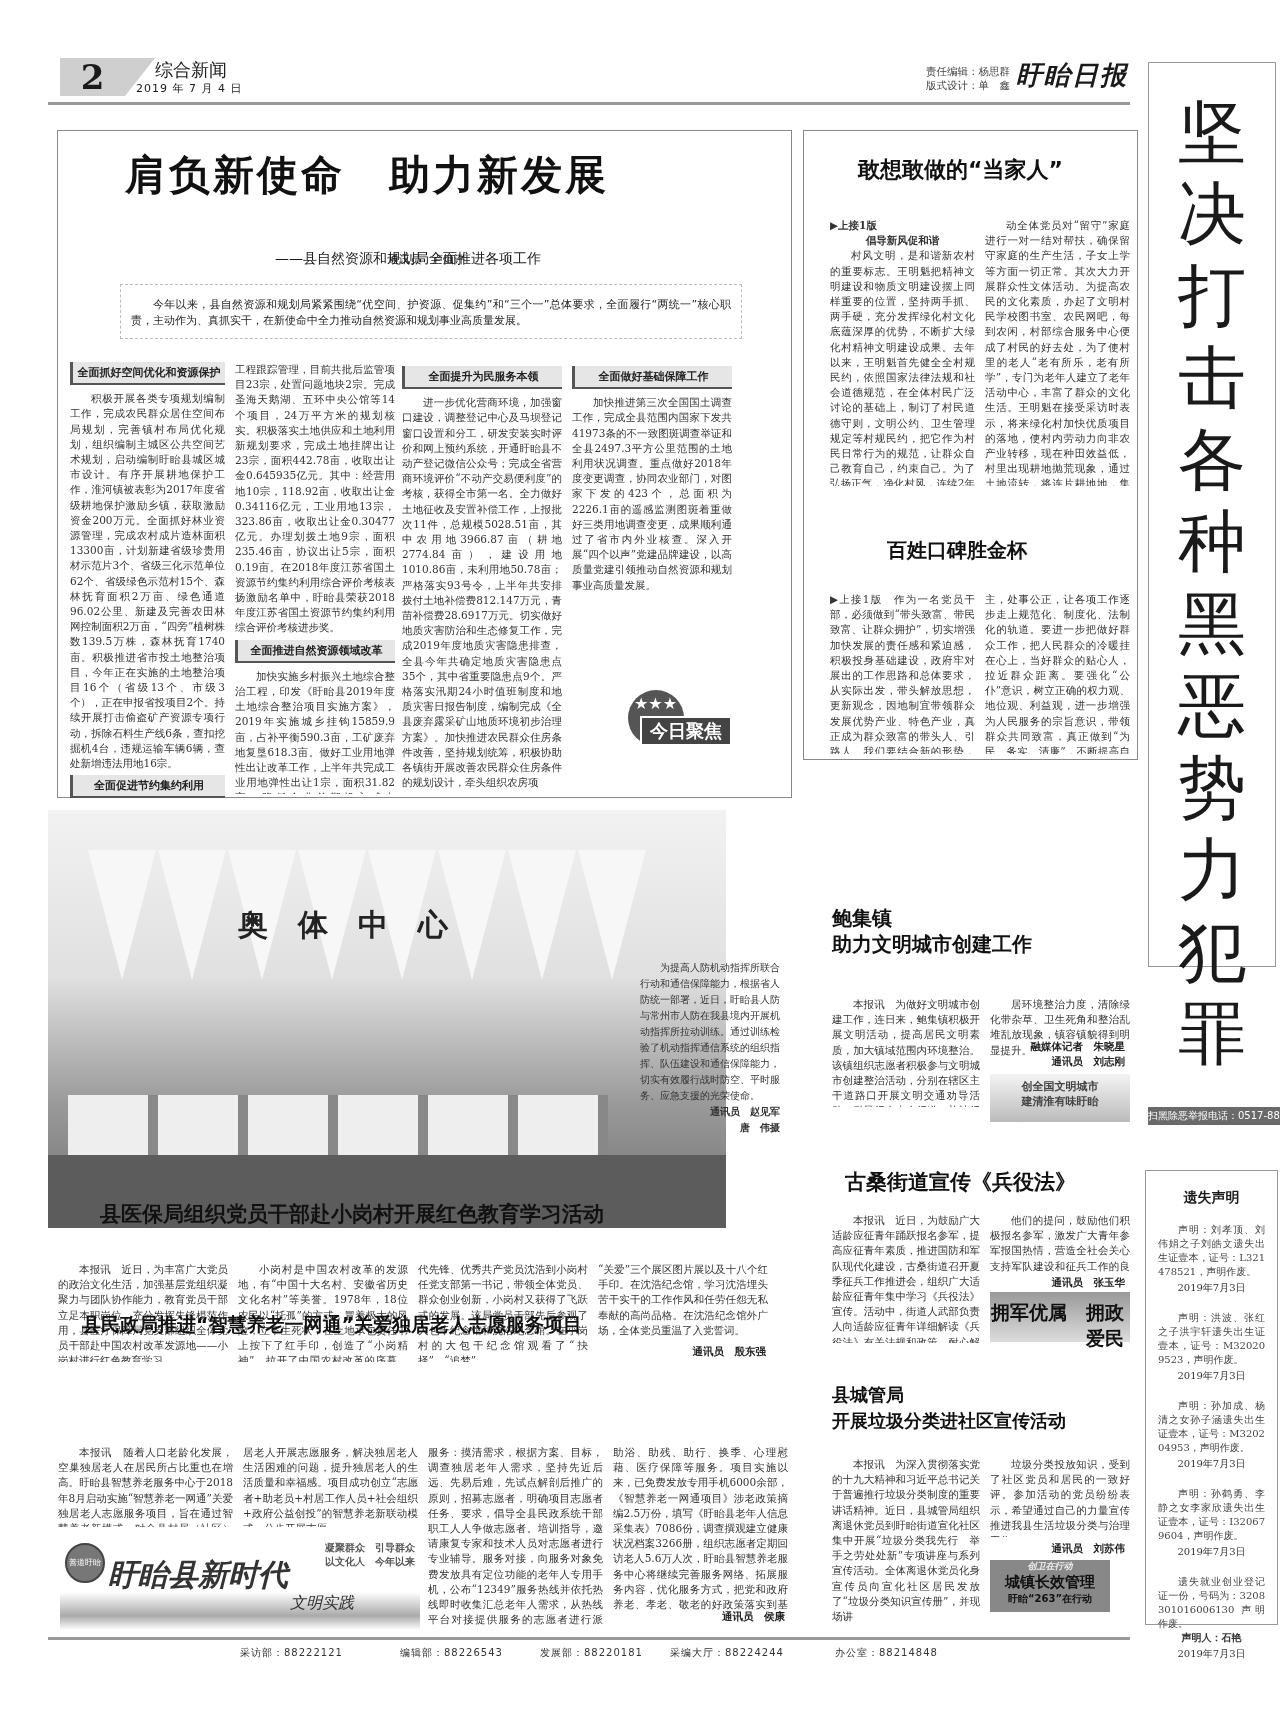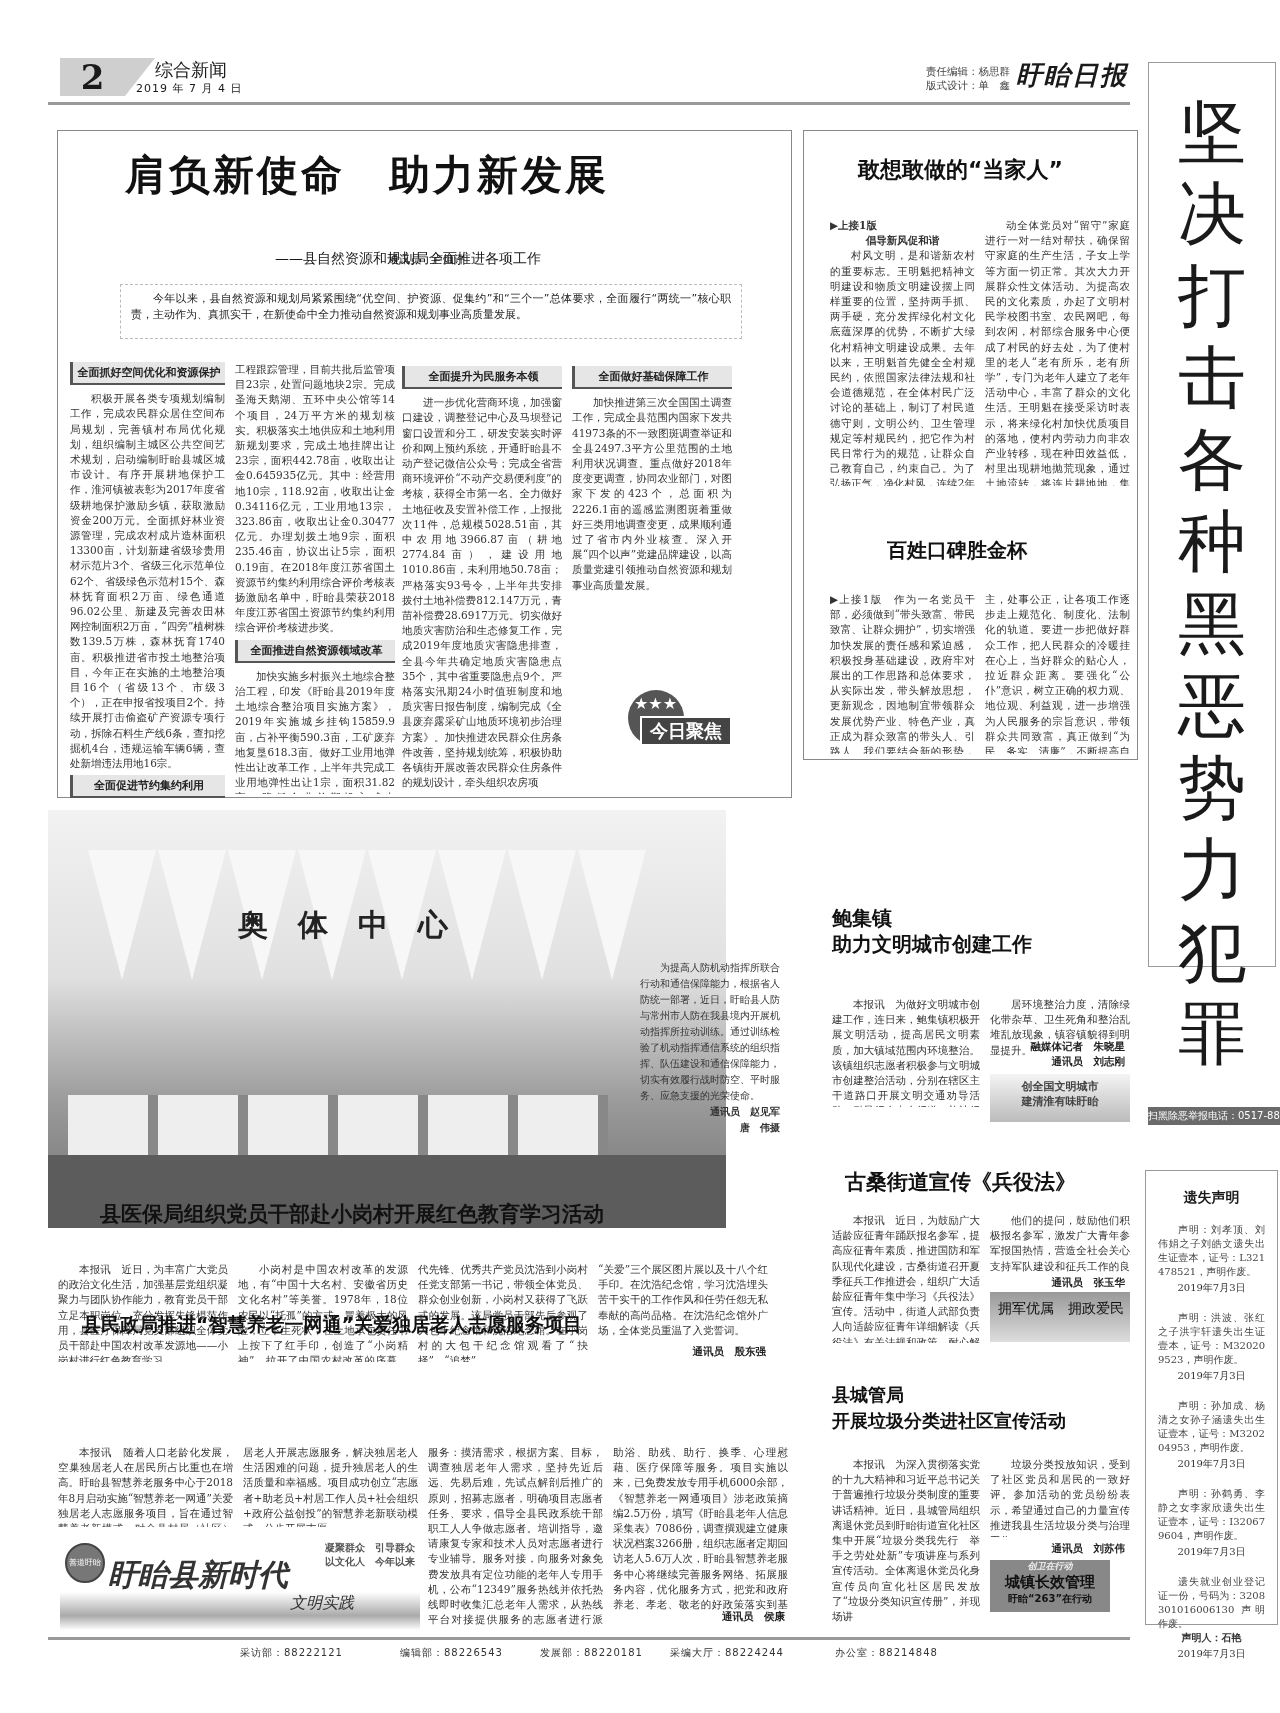--- a/index.html
+++ b/index.html
@@ -78,21 +78,21 @@
   <div class="lost-date">2019年7月3日</div>
   <div class="lost-item">遗失就业创业登记证一份，号码为：3208301016006130 声明作废。</div>
   <div class="lost-date" style="margin:0;font-weight:bold;">声明人：石艳</div>
   <div class="lost-date">2019年7月3日</div>
 </div>
 
 <div class="abs box" style="left:57px;top:130px;width:735px;height:668px;"></div>
 <div class="abs headline" style="left:125px;top:148px;font-size:41px;letter-spacing:3px;">肩负新使命　助力新发展</div>
 <div class="abs" style="left:275px;top:222px;font-size:14px;margin-top:28px;">——县自然资源和规划局全面推进各项工作</div>
 <div class="abs" style="left:388px;top:252px;font-size:11px;">通讯员　卢灿许</div>
-<div class="abs" style="left:120px;top:284px;width:622px;height:55px;border:1px dashed #bbb;padding:6px 10px;">
+<div class="abs" style="left:120px;top:284px;width:622px;height:55px;border:1px dashed #bbb;padding:12px 10px;">
   <div class="body-text" style="font-family:'DejaVu Sans',sans-serif;font-size:11px;line-height:16px;color:#222;">今年以来，县自然资源和规划局紧紧围绕“优空间、护资源、促集约”和“三个一”总体要求，全面履行“两统一”核心职责，主动作为、真抓实干，在新使命中全力推动自然资源和规划事业高质量发展。</div>
 </div>
 
 <div class="col body-text" style="left:70px;top:358px;width:155px;height:440px;text-indent:0;">
   <div class="subhead">全面抓好空间优化和资源保护</div>
   <p style="text-indent:2em;">积极开展各类专项规划编制工作，完成农民群众居住空间布局规划，完善镇村布局优化规划，组织编制主城区公共空间艺术规划，启动编制盱眙县城区城市设计。有序开展耕地保护工作，淮河镇被表彰为2017年度省级耕地保护激励乡镇，获取激励资金200万元。全面抓好林业资源管理，完成农村成片造林面积13300亩，计划新建省级珍贵用材示范片3个、省级三化示范单位62个、省级绿色示范村15个、森林抚育面积2万亩、绿色通道96.02公里、新建及完善农田林网控制面积2万亩，“四旁”植树株数139.5万株，森林抚育1740亩。积极推进省市投土地整治项目，今年正在实施的土地整治项目16个（省级13个、市级3个），正在申报省投项目2个。持续开展打击偷盗矿产资源专项行动，拆除石料生产线6条，查扣挖掘机4台，违规运输车辆6辆，查处新增违法用地16宗。</p>
   <div class="subhead">全面促进节约集约利用</div>
 
 </div>
 <div class="col body-text" style="left:235px;top:362px;width:160px;height:432px;text-indent:0;">
@@ -170,21 +170,21 @@
 </div>
 
 <div class="abs headline" style="left:845px;top:1168px;font-size:21px;">古桑街道宣传《兵役法》</div>
 <div class="col body-text" style="left:832px;top:1213px;width:148px;height:130px;">
   <p>本报讯　近日，为鼓励广大适龄应征青年踊跃报名参军，提高应征青年素质，推进国防和军队现代化建设，古桑街道召开夏季征兵工作推进会，组织广大适龄应征青年集中学习《兵役法》宣传。活动中，街道人武部负责人向适龄应征青年详细解读《兵役法》有关法规和政策，耐心解答</p>
 </div>
 <div class="col body-text" style="left:990px;top:1213px;width:140px;height:60px;">
   <p>他们的提问，鼓励他们积极报名参军，激发广大青年参军报国热情，营造全社会关心支持军队建设和征兵工作的良好社会舆论氛围。</p>
 </div>
 <div class="abs byline" style="left:990px;top:1276px;width:135px;">通讯员　张玉华</div>
-<div class="abs" style="left:990px;top:1292px;width:140px;height:50px;background:linear-gradient(180deg,#999,#ddd);font-family:'DejaVu Serif',serif;font-weight:normal;font-size:14px;text-align:right;padding:8px 6px 0 0;color:#111;">拥军优属　拥政爱民</div>
+<div class="abs" style="left:990px;top:1292px;width:140px;height:50px;background:linear-gradient(180deg,#999,#ddd);font-family:'DejaVu Serif',serif;font-weight:bold;font-size:19px;text-align:right;padding:8px 6px 0 0;color:#111;">拥军优属　拥政爱民</div>
 
 <div class="abs headline" style="left:832px;top:1382px;font-size:18px;line-height:26px;">
   <div>县城管局</div>
   <div>开展垃圾分类进社区宣传活动</div>
 </div>
 <div class="col body-text" style="left:832px;top:1457px;width:148px;height:165px;">
   <p>本报讯　为深入贯彻落实党的十九大精神和习近平总书记关于普遍推行垃圾分类制度的重要讲话精神。近日，县城管局组织离退休党员到盱眙街道宣化社区集中开展“垃圾分类我先行　举手之劳处处新”专项讲座与系列宣传活动。全体离退休党员化身宣传员向宣化社区居民发放了“垃圾分类知识宣传册”，并现场讲</p>
 </div>
 <div class="col body-text" style="left:990px;top:1457px;width:140px;height:80px;">
   <p>垃圾分类投放知识，受到了社区党员和居民的一致好评。参加活动的党员纷纷表示，希望通过自己的力量宣传推进我县生活垃圾分类与治理工作。</p>

